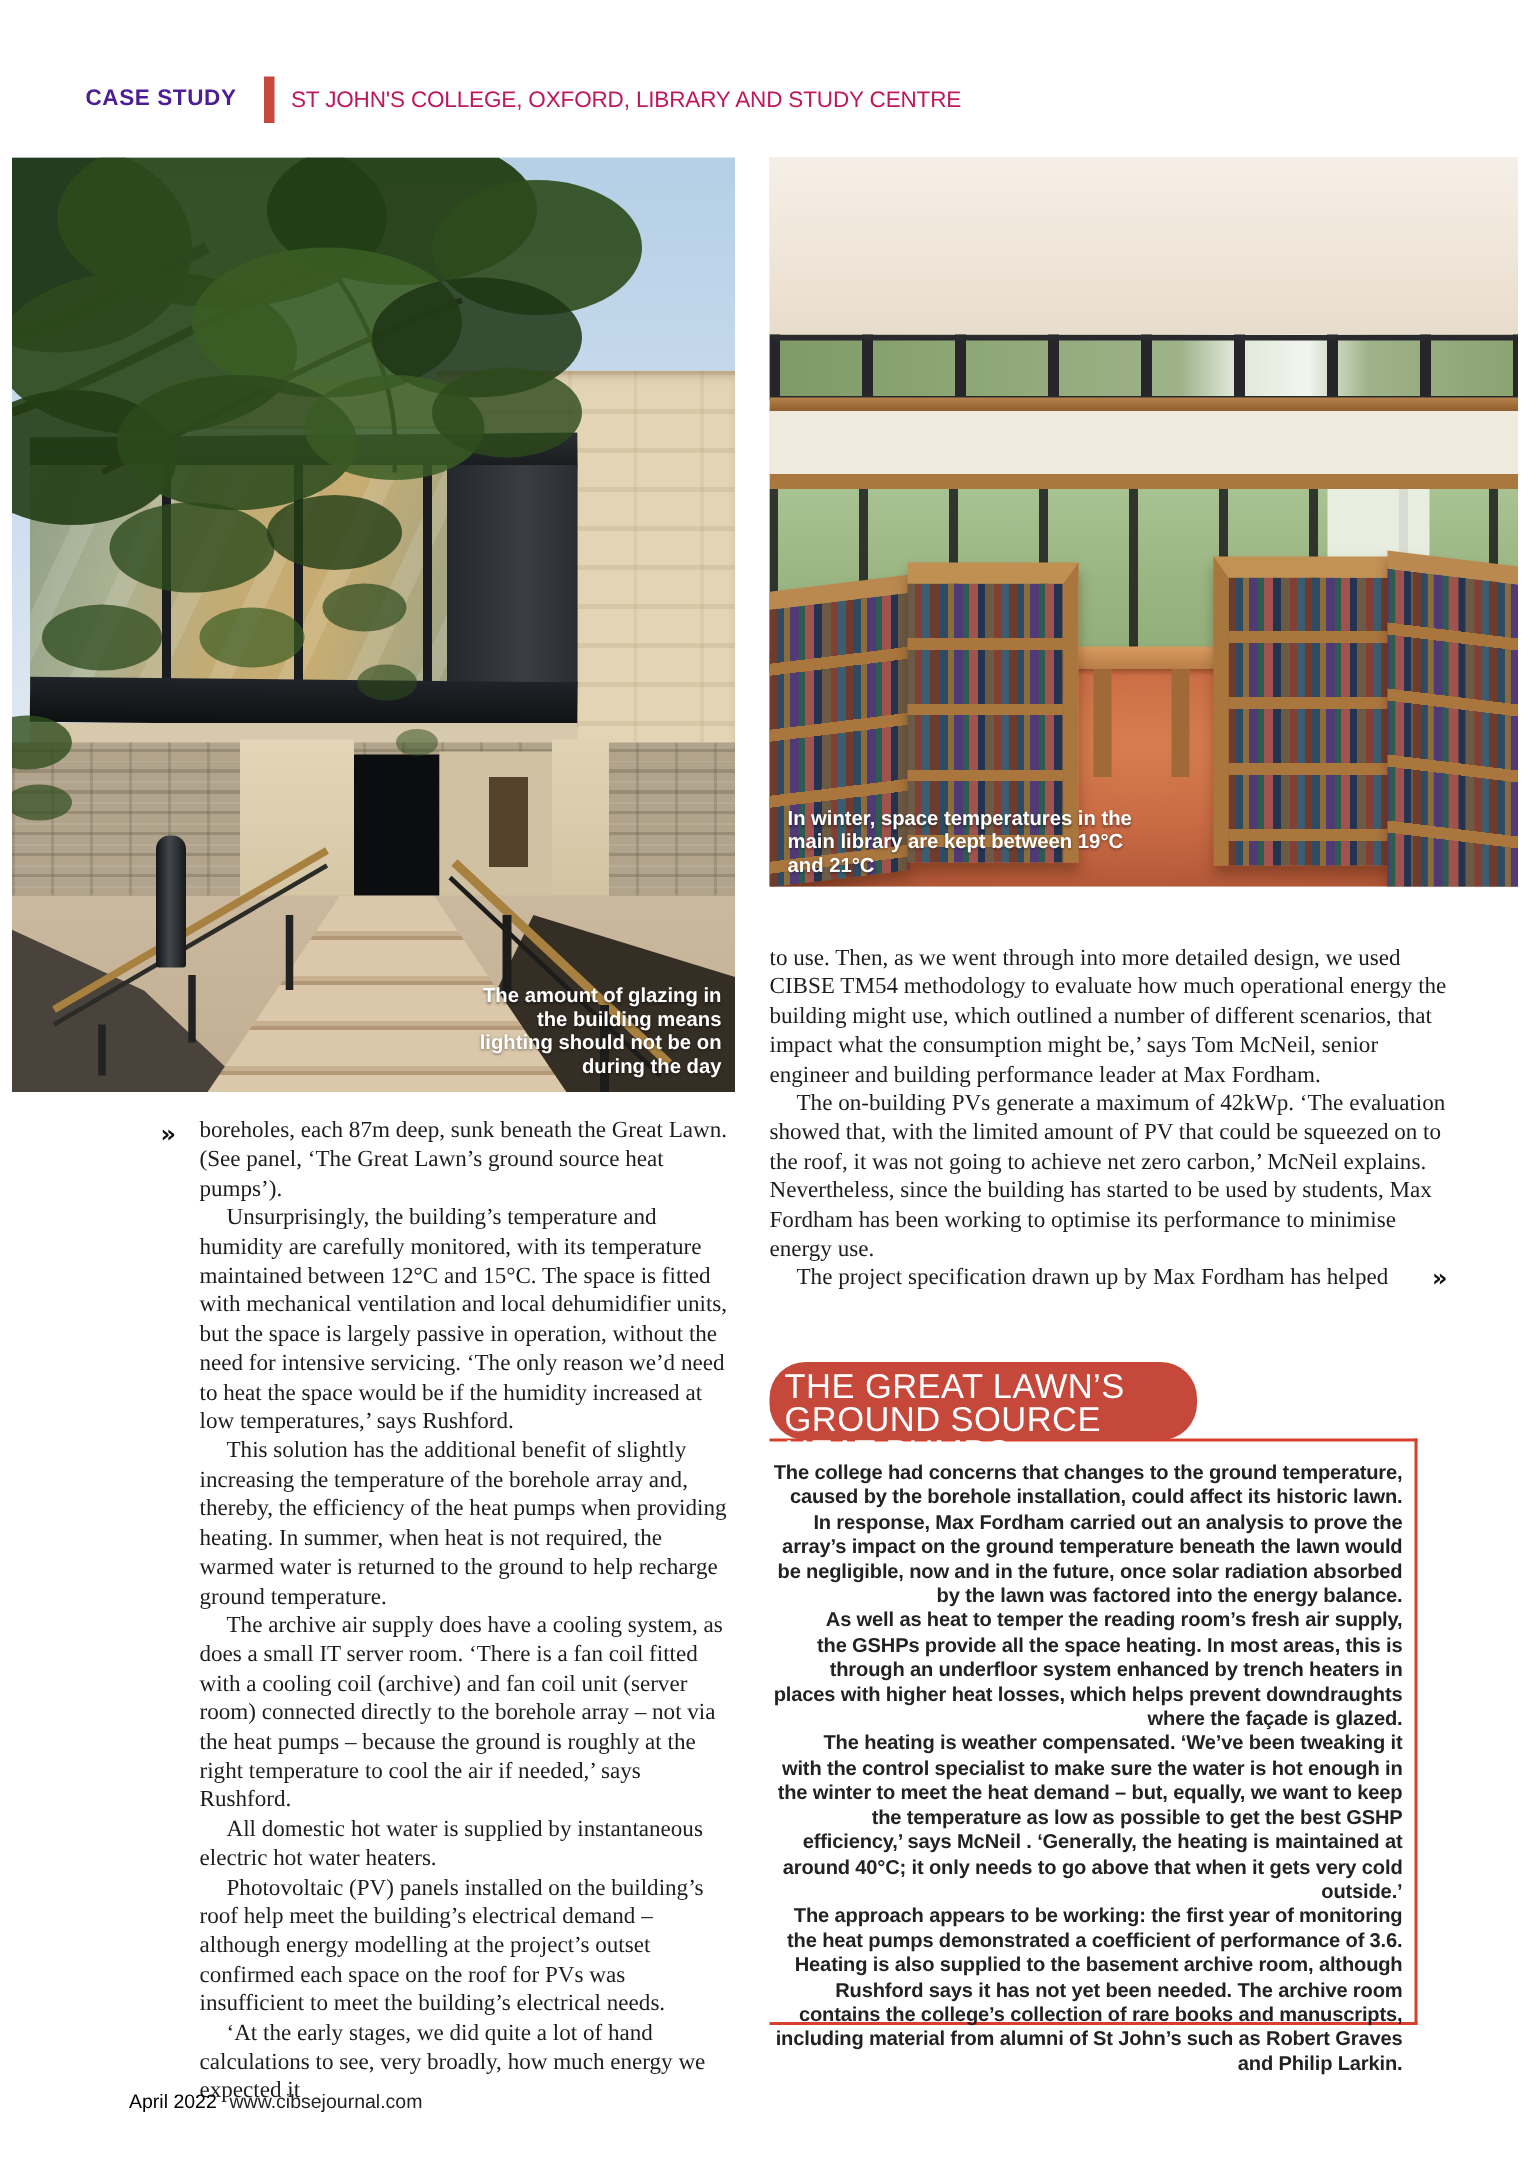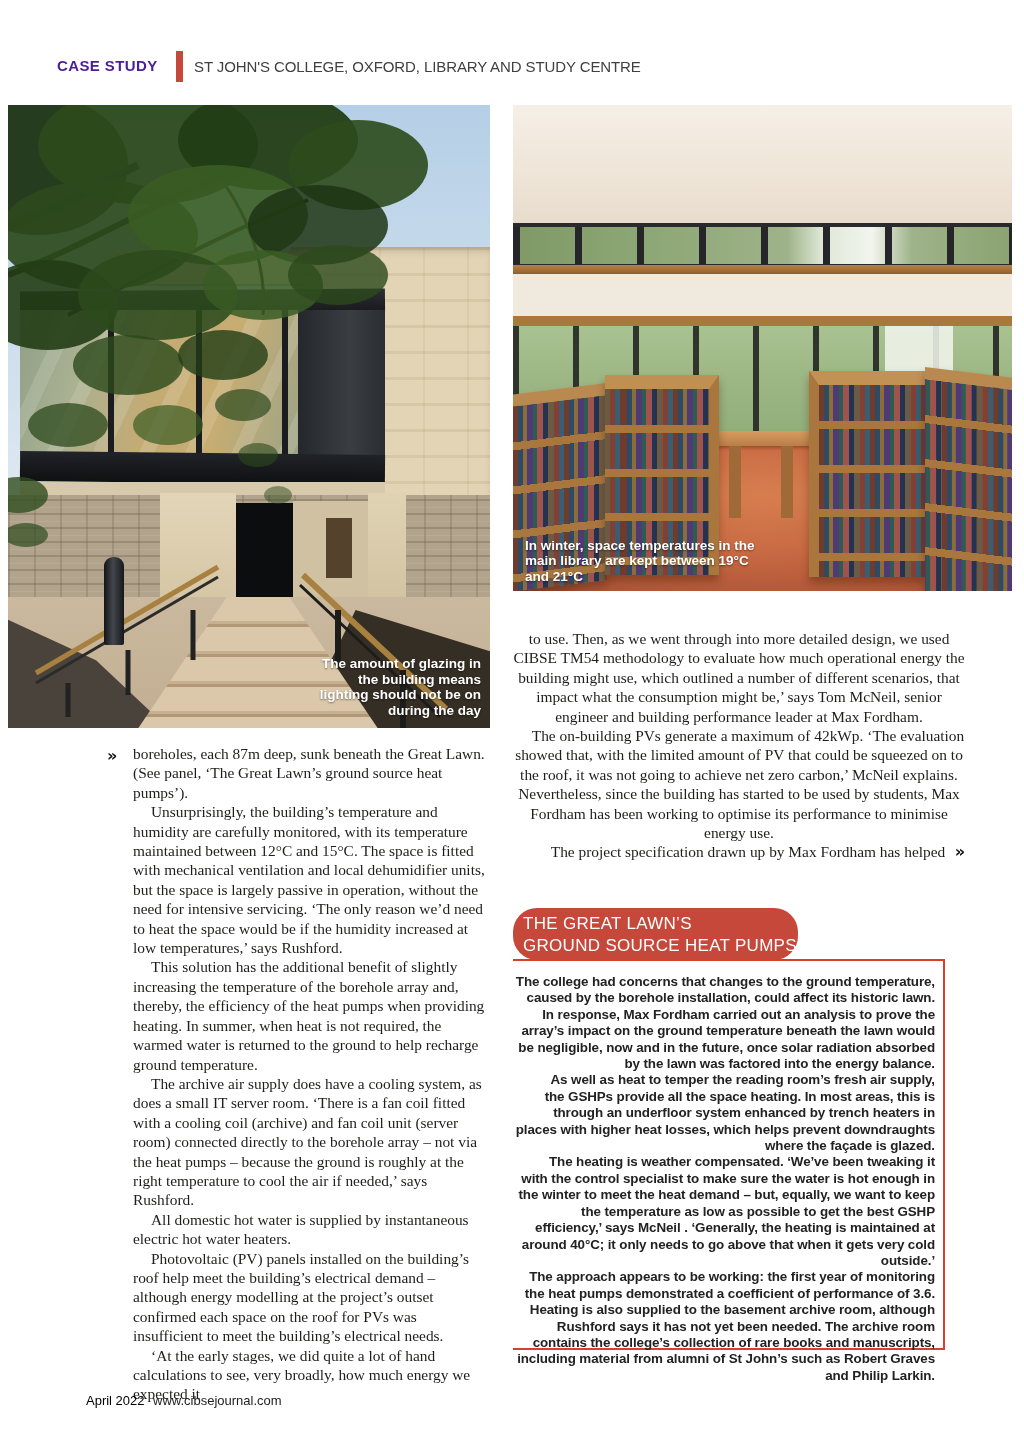--- a/index.html
+++ b/index.html
@@ -9,21 +9,21 @@
   html,body{margin:0;padding:0;background:#ffffff;}
   .page{
     position:relative;width:1024px;height:1448px;background:#fff;overflow:hidden;
     font-family:"Liberation Serif",serif;color:#1d1d1b;
   }
   
   .kicker{position:absolute;left:57px;top:57px;font-family:"Liberation Sans",sans-serif;
     font-weight:bold;font-size:15px;letter-spacing:.4px;color:#4c1d95;}
   .kicker-bar{position:absolute;left:176px;top:51px;width:7px;height:31px;background:var(--accent);}
   .header-title{position:absolute;left:194px;top:58px;font-family:"Liberation Sans",sans-serif;
-    font-size:15px;letter-spacing:-.1px;color:#404040;}
+    font-size:15px;letter-spacing:-.1px;color:#be185d;}
 
   
   .photo{position:absolute;overflow:hidden;}
   .photo-ext{left:8px;top:105px;width:482px;height:623px;
     background:linear-gradient(180deg,#b5cfe6 0%,#cfdfee 40%,#e6edf4 75%,#f0f3f6 100%);}
   .photo-int{left:513px;top:105px;width:499px;height:486px;background:#ece2d4;}
   .photo *{position:absolute;}
 
   .caption{font-family:"Liberation Sans",sans-serif;font-weight:bold;font-size:13.5px;
     line-height:15.5px;color:#fff;text-shadow:0 1px 2px rgba(0,0,0,.5);z-index:30;}
@@ -114,31 +114,31 @@
   .shelf-r-front{left:296px;top:266px;width:118px;height:206px;
     border-top:14px solid #c29254;border-left:10px solid #a9763d;box-sizing:border-box;}
   .shelf-r-angle{left:412px;top:262px;width:87px;height:225px;transform:skewY(7deg);
     transform-origin:left;border-top:12px solid #b9894f;}
 
   
   .col{position:absolute;font-size:15.4px;line-height:19.4px;color:#1d1d1b;}
   .col p{margin:0;}
   .col p.indent{text-indent:18px;}
   .col-left{left:133px;top:744px;width:352px;}
-  .col-right{left:513px;top:629px;width:452px;text-align:center;}
+  .col-right{left:513px;top:629px;width:452px;}
   .marker{position:absolute;font-family:"DejaVu Sans",sans-serif;font-weight:bold;
     font-size:16px;color:#111;}
   .marker-left{left:107px;top:746px;}
   .p-last{position:relative;}
   .marker-right{right:0;bottom:0;top:auto;left:auto;position:absolute;}
 
   
   .panel-heading{position:absolute;left:513px;top:908px;width:285px;height:52px;
     background:var(--accent);box-sizing:border-box;padding:5px 0 0 10px;z-index:2;
-    font-family:"Liberation Sans",sans-serif;font-size:17px;line-height:22px;
+    font-family:"Liberation Sans",sans-serif;font-size:23px;line-height:22px;
     letter-spacing:.3px;color:#ffffff;border-radius:24px;}
   .panel-heading span{display:block;}
   .panel-body{position:absolute;left:513px;top:959px;width:432px;height:391px;
     box-sizing:border-box;border-top:2px solid var(--rule);border-right:2px solid var(--rule);
     border-bottom:2px solid var(--rule);padding:13px 8px 0 0;}
   .panel-body p{margin:0;font-family:"Liberation Sans",sans-serif;font-weight:bold;
     font-size:13.4px;line-height:16.4px;letter-spacing:-.1px;color:#222;text-align:right;}
   .panel-body p.indent{text-indent:16px;}
 
   

